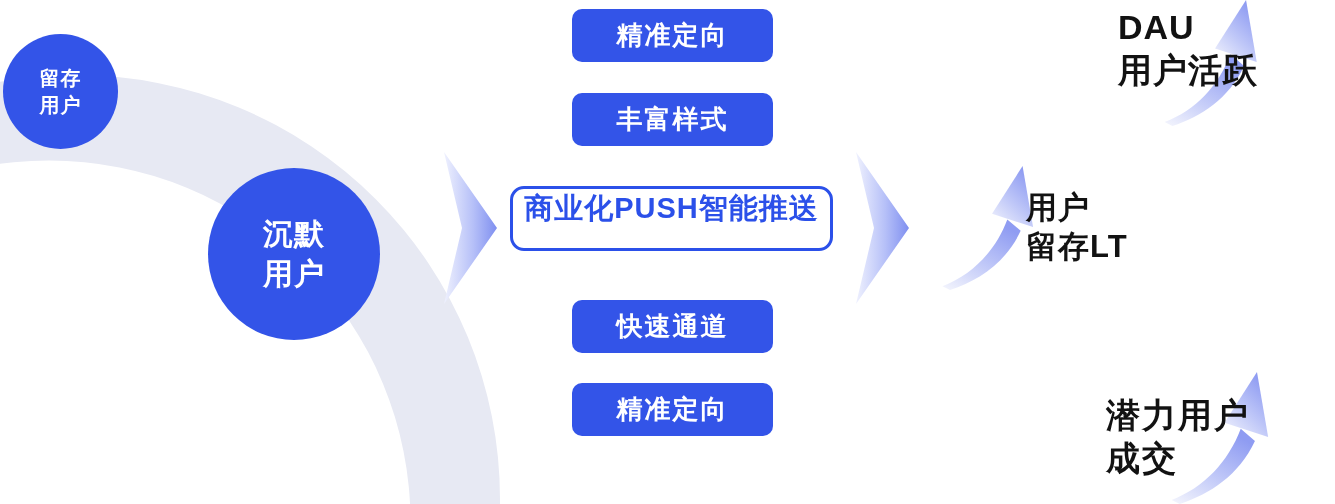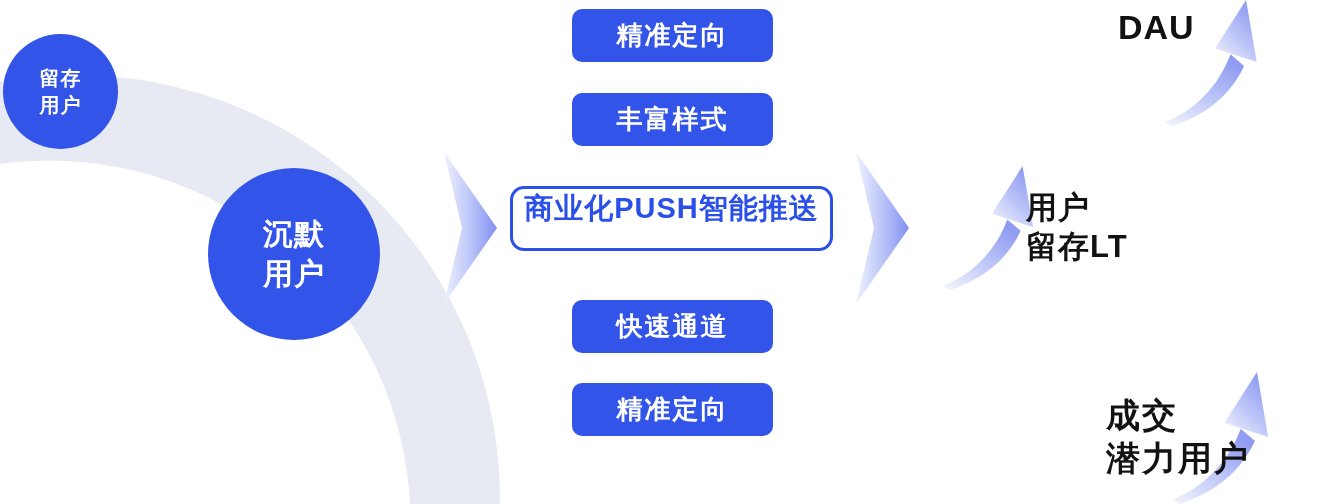--- a/index.html
+++ b/index.html
@@ -104,23 +104,24 @@
     <path d="M2,126 C34,114 58,88 70,56 L84,68 C68,102 40,120 10,130 Z" fill="url(#gradArrow)"></path>
     <path d="M54,50 L86,0 L97,64 Z" fill="url(#gradArrow)"></path>
   </svg>
   <svg class="abs growth" style="left:1158px;top:372px;" width="135" height="132" viewBox="0 0 110 130">
     <path d="M2,126 C34,114 58,88 70,56 L84,68 C68,102 40,120 10,130 Z" fill="url(#gradArrow)"></path>
     <path d="M54,50 L86,0 L97,64 Z" fill="url(#gradArrow)"></path>
   </svg>
 
   <div class="outcome-text ot-dau">
     <div>DAU</div>
+    <div>用户活跃</div>
   </div>
   <div class="outcome-text ot-lt">
     <div>用户</div>
     <div>留存LT</div>
   </div>
   <div class="outcome-text ot-deal">
+    <div>潜力用户</div>
     <div>成交</div>
-    <div>潜力用户</div>
   </div>
 
 </div>
 
 </body></html>

